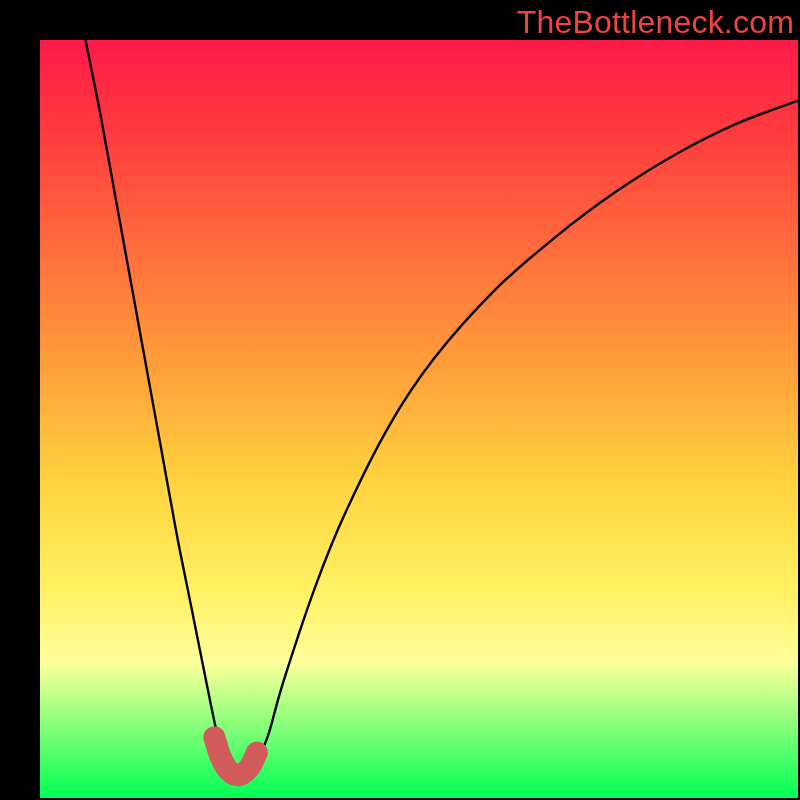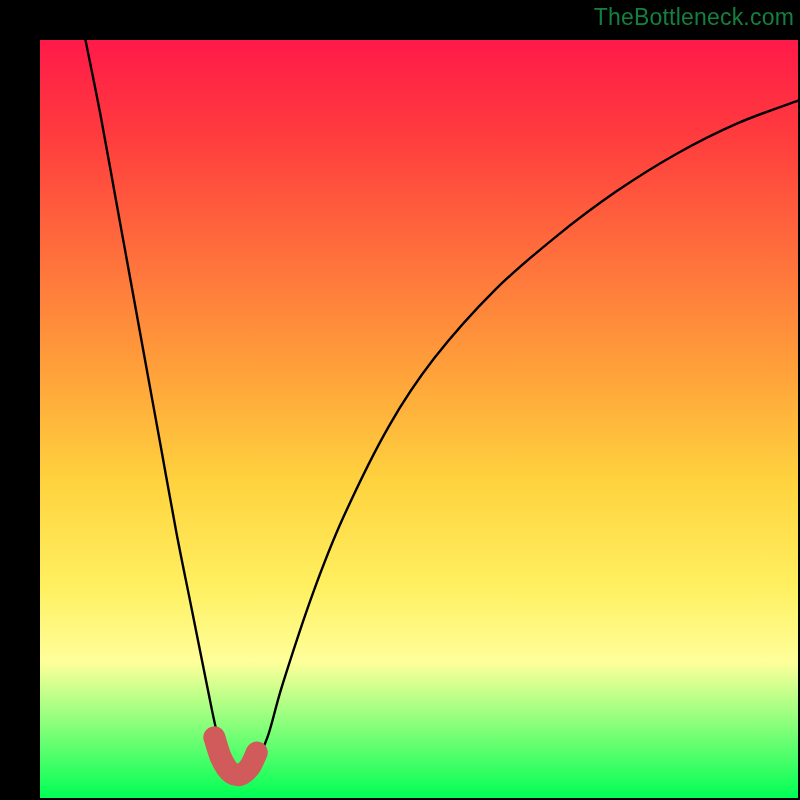--- a/index.html
+++ b/index.html
@@ -32,23 +32,23 @@
       #ffd23e 58%,
       #fff060 72%,
       #ffff9a 82%,
       #00ff55 100%);
   }
   .watermark {
     position: absolute;
     right: 6px;
     top: 4px;
     font-family: Arial, Helvetica, sans-serif;
-    font-size: 23px;
+    font-size: 32px;
     font-weight: 500;
-    color: #15803d;
+    color: #ef4444;
     letter-spacing: 0.2px;
   }
   svg.curve {
     position: absolute;
     left: 0;
     top: 0;
     width: 758px;
     height: 758px;
     overflow: visible;
   }

